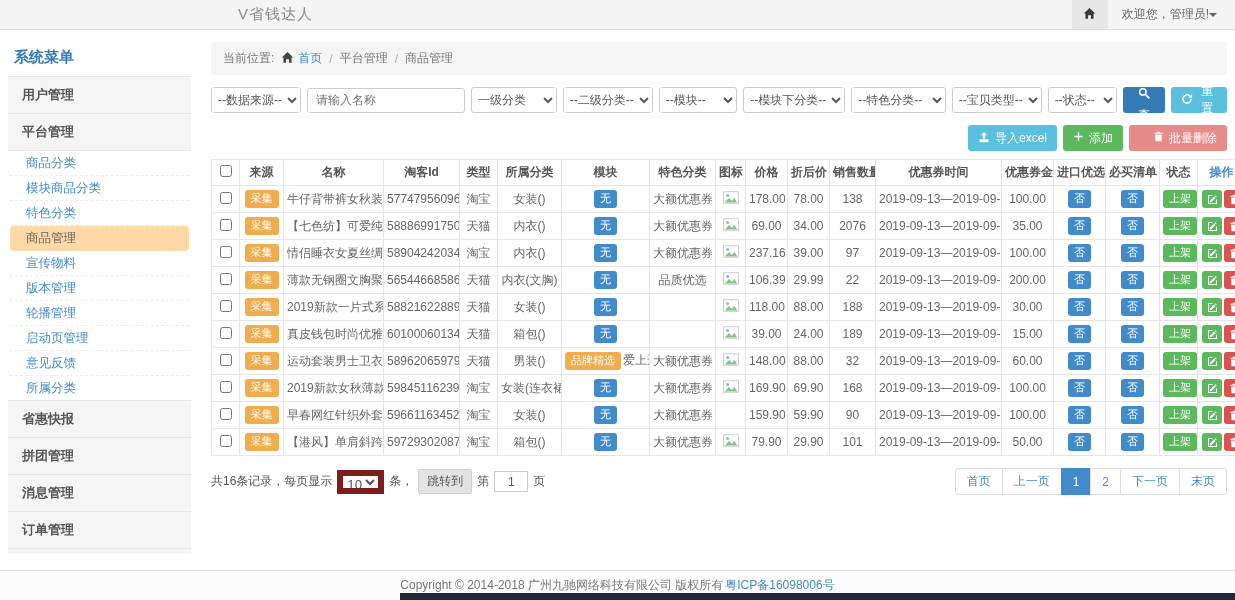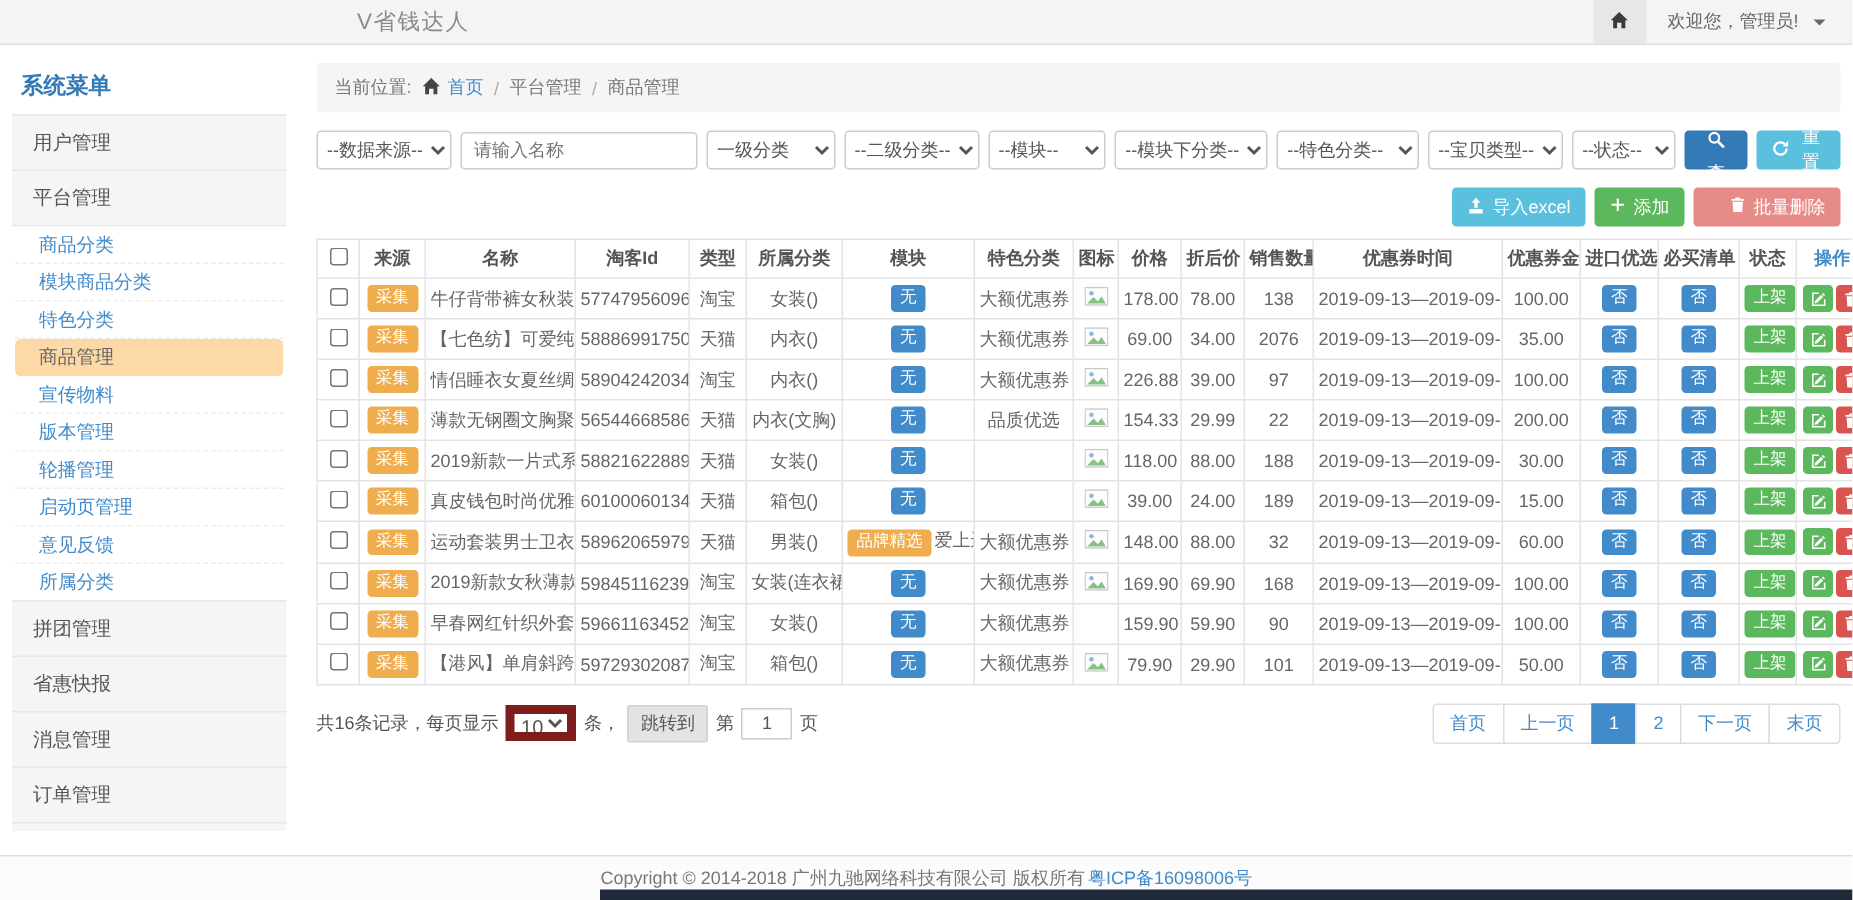--- a/index.html
+++ b/index.html
@@ -7,28 +7,28 @@
   body {
     font-family: "Liberation Sans", "DejaVu Sans", sans-serif;
     font-size: 12px; color:#666; background:#fff;
     position:relative; overflow:hidden;
   }
   
   .topbar { height:30px; background:#f4f4f4; border-bottom:1px solid #ddd; display:flex; align-items:center; }
   .app-title { margin-left:238px; font-size:15px; color:#8a8a8a; letter-spacing:1px;text-align:right; }
   .topbar-right { margin-left:auto; display:flex; align-items:center; height:100%; }
   .home-btn { width:36px; height:100%; background:#e7e7e7; display:flex; align-items:center; justify-content:center; color:#3a3a3a; cursor:pointer; }
-  .user-menu { padding:0 18px 0 14px; color:#666; display:flex; align-items:center; gap:10px; cursor:pointer; }
+  .user-menu { padding:0 18px 0 14px; color:#666; display:flex; align-items:center; gap:0; cursor:pointer; }
   .caret { width:0; height:0; border-left:4px solid transparent; border-right:4px solid transparent; border-top:4px solid #666; display:inline-block; }
   
   .content-wrap { display:flex; height:540px; overflow:hidden; }
   .sidebar { width:183px; margin:10px 0 16px 8px; overflow:hidden; flex:none; }
   .side-title { color:#337ab7; font-weight:bold; font-size:15px; padding:8px 6px 10px; }
   .side-item { cursor:pointer; }
-  .side-group { background:#f5f5f5; border-top:1px solid #e7e7e7; border-bottom:1px solid #e7e7e7; margin-top:-1px; padding:9px 14px; color:#555; font-size:13px; }
+  .side-group { background:#f5f5f5; border-top:1px solid #e7e7e7; border-bottom:1px solid #e7e7e7; margin-top:-1px; padding:9px 14px; color:#555; font-size:13px;font-weight:bold; }
   .side-sub { background:#fff; border-bottom:1px dashed #ececec; padding:5px 2px 5px 16px; color:#428bca; font-size:12.5px; margin:0 2px; line-height:14px; }
   .side-sub.active { background:#fcd9a6; border-radius:4px; color:#666; border-bottom-color:transparent; }
   .main { flex:1; padding:12px 8px 0 20px; min-width:0; }
   
   .breadcrumb { background:#f5f5f5; border-radius:3px; padding:8px 12px; color:#777; display:flex; align-items:center; gap:7px; margin-bottom:12px; }
   .crumb-home { color:#444; display:flex; gap:4px; align-items:center; cursor:pointer; }
   .crumb-home .lbl { color:#428bca; }
   .sep { color:#aaa; }
   
   .filterbar { display:flex; gap:6px; margin-bottom:12px; align-items:center; }
@@ -101,22 +101,22 @@
         <div class="side-item side-sub"><span>商品分类</span></div>
         <div class="side-item side-sub"><span>模块商品分类</span></div>
         <div class="side-item side-sub"><span>特色分类</span></div>
         <div class="side-item side-sub active"><span>商品管理</span></div>
         <div class="side-item side-sub"><span>宣传物料</span></div>
         <div class="side-item side-sub"><span>版本管理</span></div>
         <div class="side-item side-sub"><span>轮播管理</span></div>
         <div class="side-item side-sub"><span>启动页管理</span></div>
         <div class="side-item side-sub"><span>意见反馈</span></div>
         <div class="side-item side-sub"><span>所属分类</span></div>
+        <div class="side-item side-group"><span>省惠快报</span></div>
         <div class="side-item side-group"><span>拼团管理</span></div>
-        <div class="side-item side-group"><span>省惠快报</span></div>
         <div class="side-item side-group"><span>消息管理</span></div>
         <div class="side-item side-group"><span>订单管理</span></div>
         <div class="side-item side-group"><span>兑换管理</span></div>
       </div>
   </div>
 
   <div class="main">
     <div class="breadcrumb">
       <span>当前位置:</span>
       <span class="crumb-home">
@@ -290,21 +290,21 @@
             <td>589042420344</td>
             <td>淘宝</td>
             <td>内衣()</td>
             <td><span class="badge b-blue">无</span></td>
             <td>大额优惠券</td>
             <td><svg width="16" height="13" viewBox="0 0 18 14">
                 <rect x="0.5" y="0.5" width="17" height="13" fill="#fdfdfd" stroke="#c9c9c9"></rect>
                 <circle cx="5.2" cy="4.8" r="1.7" fill="#8db7e0"></circle>
                 <path d="M2 12.5 6.8 7.5 10 10.8 12.8 7.2 16 12.5Z" fill="#86c186"></path>
               </svg></td>
-            <td>226.88</td>
+            <td>237.16</td>
             <td>39.00</td>
             <td>97</td>
             <td>2019-09-13—2019-09-20</td>
             <td>100.00</td>
             <td><span class="badge b-blue">否</span></td>
             <td><span class="badge b-blue">否</span></td>
             <td><span class="badge b-green">上架</span></td>
             <td><button class="act-btn act-edit">
                 <svg width="11" height="11" viewBox="0 0 16 16">
                   <path fill="currentColor" d="M12.1 1.9 14.1 3.9 13 5 11 3 12.1 1.9zM10.3 3.7 12.3 5.7 6.5 11.5 4 12 4.5 9.5 10.3 3.7z"></path>
@@ -323,21 +323,21 @@
             <td>565446685867</td>
             <td>天猫</td>
             <td>内衣(文胸)</td>
             <td><span class="badge b-blue">无</span></td>
             <td>品质优选</td>
             <td><svg width="16" height="13" viewBox="0 0 18 14">
                 <rect x="0.5" y="0.5" width="17" height="13" fill="#fdfdfd" stroke="#c9c9c9"></rect>
                 <circle cx="5.2" cy="4.8" r="1.7" fill="#8db7e0"></circle>
                 <path d="M2 12.5 6.8 7.5 10 10.8 12.8 7.2 16 12.5Z" fill="#86c186"></path>
               </svg></td>
-            <td>154.33</td>
+            <td>106.39</td>
             <td>29.99</td>
             <td>22</td>
             <td>2019-09-13—2019-09-17</td>
             <td>200.00</td>
             <td><span class="badge b-blue">否</span></td>
             <td><span class="badge b-blue">否</span></td>
             <td><span class="badge b-green">上架</span></td>
             <td><button class="act-btn act-edit">
                 <svg width="11" height="11" viewBox="0 0 16 16">
                   <path fill="currentColor" d="M12.1 1.9 14.1 3.9 13 5 11 3 12.1 1.9zM10.3 3.7 12.3 5.7 6.5 11.5 4 12 4.5 9.5 10.3 3.7z"></path>

